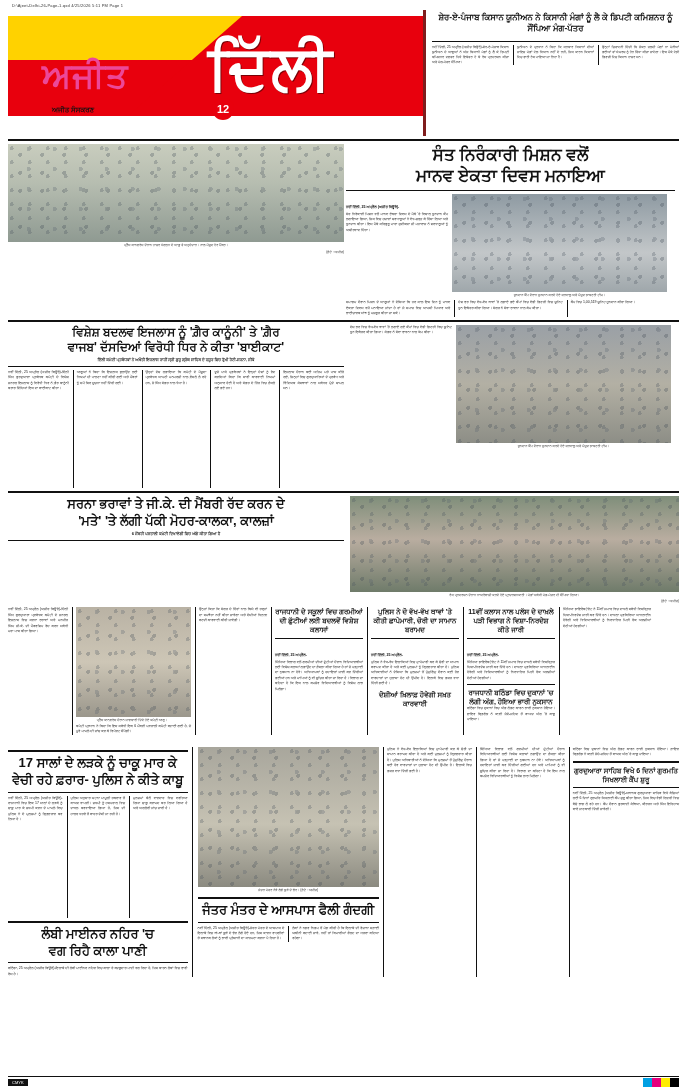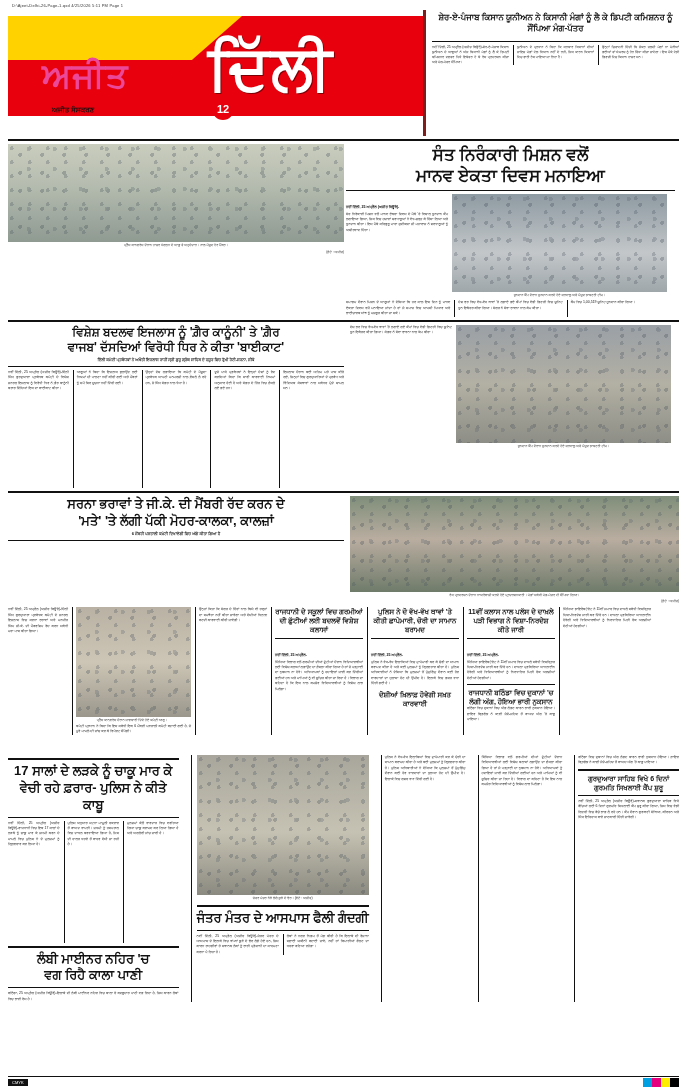--- a/index.html
+++ b/index.html
@@ -224,21 +224,21 @@
       <div class="rule"></div>
       <div class="h-xs">ਰਾਜਧਾਨੀ ਬਠਿੰਡਾ ਵਿਚ ਦੁਕਾਨਾਂ 'ਚ ਲੱਗੀ ਅੱਗ, ਹੋਇਆ ਭਾਰੀ ਨੁਕਸਾਨ</div>
       <div class="body">ਬਠਿੰਡਾ ਵਿਚ ਦੁਕਾਨਾਂ ਵਿਚ ਅੱਗ ਲੱਗਣ ਕਾਰਨ ਭਾਰੀ ਨੁਕਸਾਨ ਹੋਇਆ। ਫ਼ਾਇਰ ਬ੍ਰਿਗੇਡ ਨੇ ਕਾਫ਼ੀ ਜੱਦੋ-ਜਹਿਦ ਤੋਂ ਬਾਅਦ ਅੱਗ 'ਤੇ ਕਾਬੂ ਪਾਇਆ।</div>
     </div>
 
     <div style="width:88px;padding-left:3px;" class="colsep">
       <div class="body">ਸਿੱਖਿਆ ਡਾਇਰੈਕਟੋਰੇਟ ਨੇ 11ਵੀਂ ਜਮਾਤ ਵਿਚ ਦਾਖ਼ਲੇ ਸਬੰਧੀ ਵਿਸਤ੍ਰਿਤ ਦਿਸ਼ਾ-ਨਿਰਦੇਸ਼ ਜਾਰੀ ਕਰ ਦਿੱਤੇ ਹਨ। ਦਾਖ਼ਲਾ ਪ੍ਰਕਿਰਿਆ ਆਨਲਾਈਨ ਹੋਵੇਗੀ ਅਤੇ ਵਿਦਿਆਰਥੀਆਂ ਨੂੰ ਨਿਰਧਾਰਿਤ ਮਿਤੀ ਤੱਕ ਅਰਜ਼ੀਆਂ ਦੇਣੀਆਂ ਹੋਣਗੀਆਂ।</div>
     </div>
   </div>
 
-  <div style="display:flex;gap:12px;margin-top:20px;">
+  <div style="display:flex;gap:4px;margin-top:12px;">
 
     <div style="width:186px;">
       <div class="rule2"></div>
       <div class="h-sm">17 ਸਾਲਾਂ ਦੇ ਲੜਕੇ ਨੂੰ ਚਾਕੂ ਮਾਰ ਕੇ</div>
       <div class="h-sm">ਵੇਚੀ ਰਹੇ ਫ਼ਰਾਰ- ਪੁਲਿਸ ਨੇ ਕੀਤੇ ਕਾਬੂ</div>
       <div class="rule"></div>
       <div style="display:flex;gap:4px;height:122px;overflow:hidden;">
         <div class="body" style="flex:1;">ਨਵੀਂ ਦਿੱਲੀ, 25 ਅਪ੍ਰੈਲ (ਅਜੀਤ ਬਿਊਰੋ)-ਰਾਜਧਾਨੀ ਵਿਚ ਇਕ 17 ਸਾਲਾਂ ਦੇ ਲੜਕੇ ਨੂੰ ਚਾਕੂ ਮਾਰ ਕੇ ਜ਼ਖ਼ਮੀ ਕਰਨ ਦੇ ਮਾਮਲੇ ਵਿਚ ਪੁਲਿਸ ਨੇ ਦੋ ਮੁਲਜ਼ਮਾਂ ਨੂੰ ਗ੍ਰਿਫ਼ਤਾਰ ਕਰ ਲਿਆ ਹੈ।</div>
         <div class="body colsep" style="flex:1;padding-left:3px;">ਪੁਲਿਸ ਅਨੁਸਾਰ ਘਟਨਾ ਮਾਮੂਲੀ ਤਕਰਾਰ ਤੋਂ ਬਾਅਦ ਵਾਪਰੀ। ਜ਼ਖ਼ਮੀ ਨੂੰ ਹਸਪਤਾਲ ਵਿਚ ਦਾਖ਼ਲ ਕਰਵਾਇਆ ਗਿਆ ਹੈ, ਜਿਸ ਦੀ ਹਾਲਤ ਖ਼ਤਰੇ ਤੋਂ ਬਾਹਰ ਦੱਸੀ ਜਾ ਰਹੀ ਹੈ।</div>
         <div class="body colsep" style="flex:1;padding-left:3px;">ਮੁਲਜ਼ਮਾਂ ਕੋਲੋਂ ਵਾਰਦਾਤ ਵਿਚ ਵਰਤਿਆ ਗਿਆ ਚਾਕੂ ਬਰਾਮਦ ਕਰ ਲਿਆ ਗਿਆ ਹੈ ਅਤੇ ਅਗਲੇਰੀ ਜਾਂਚ ਜਾਰੀ ਹੈ।</div>

